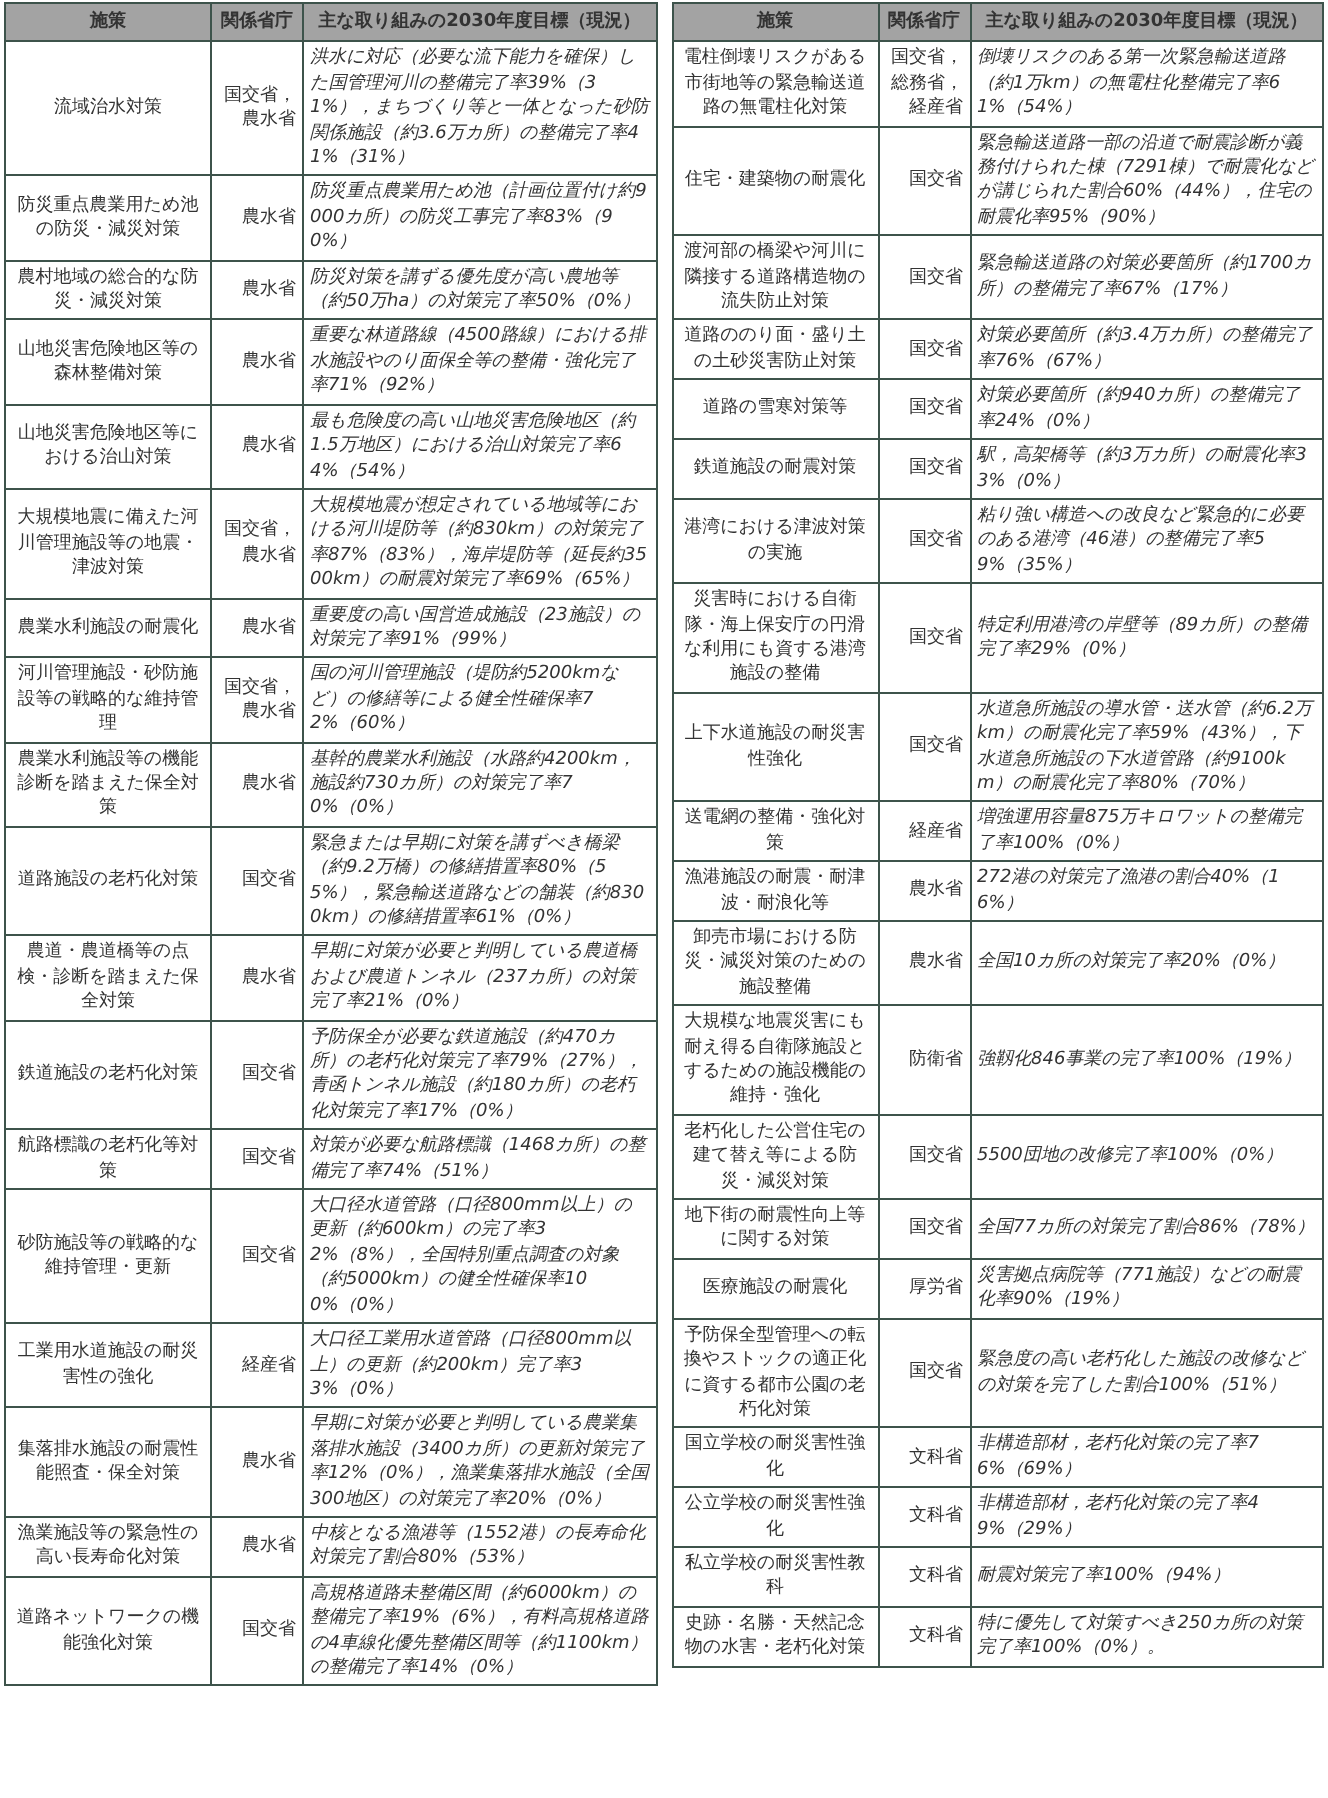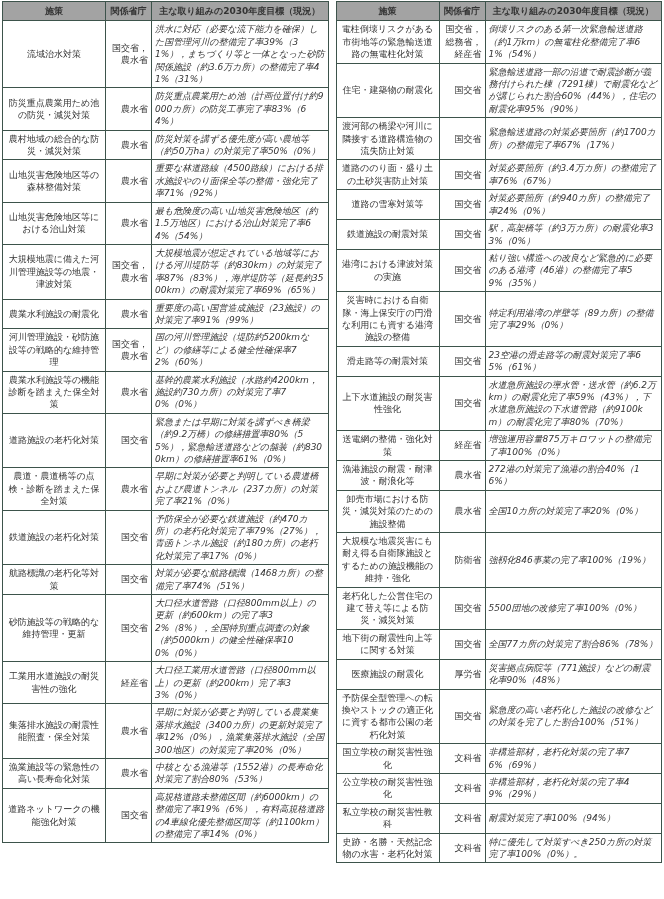--- a/index.html
+++ b/index.html
@@ -58,21 +58,21 @@
     </thead>
     <tbody>
         <tr>
           <td class="col-measure">流域治水対策</td>
           <td class="col-ministry">国交省，農水省</td>
           <td class="col-target">洪水に対応（必要な流下能力を確保）した国管理河川の整備完了率39%（31%），まちづくり等と一体となった砂防関係施設（約3.6万カ所）の整備完了率41%（31%）</td>
         </tr>
         <tr>
           <td class="col-measure">防災重点農業用ため池の防災・減災対策</td>
           <td class="col-ministry">農水省</td>
-          <td class="col-target">防災重点農業用ため池（計画位置付け約9000カ所）の防災工事完了率83%（64%）</td>
+          <td class="col-target">防災重点農業用ため池（計画位置付け約9000カ所）の防災工事完了率83%（90%）</td>
         </tr>
         <tr>
           <td class="col-measure">農村地域の総合的な防災・減災対策</td>
           <td class="col-ministry">農水省</td>
           <td class="col-target">防災対策を講ずる優先度が高い農地等（約50万ha）の対策完了率50%（0%）</td>
         </tr>
         <tr>
           <td class="col-measure">山地災害危険地区等の森林整備対策</td>
           <td class="col-ministry">農水省</td>
           <td class="col-target">重要な林道路線（4500路線）における排水施設やのり面保全等の整備・強化完了率71%（92%）</td>
@@ -198,25 +198,20 @@
           <td class="col-measure">港湾における津波対策の実施</td>
           <td class="col-ministry">国交省</td>
           <td class="col-target">粘り強い構造への改良など緊急的に必要のある港湾（46港）の整備完了率59%（35%）</td>
         </tr>
         <tr>
           <td class="col-measure">災害時における自衛隊・海上保安庁の円滑な利用にも資する港湾施設の整備</td>
           <td class="col-ministry">国交省</td>
           <td class="col-target">特定利用港湾の岸壁等（89カ所）の整備完了率29%（0%）</td>
         </tr>
         <tr>
-          <td class="col-measure">滑走路等の耐震対策</td>
-          <td class="col-ministry">国交省</td>
-          <td class="col-target">23空港の滑走路等の耐震対策完了率65%（61%）</td>
-        </tr>
-        <tr>
           <td class="col-measure">上下水道施設の耐災害性強化</td>
           <td class="col-ministry">国交省</td>
           <td class="col-target">水道急所施設の導水管・送水管（約6.2万km）の耐震化完了率59%（43%），下水道急所施設の下水道管路（約9100km）の耐震化完了率80%（70%）</td>
         </tr>
         <tr>
           <td class="col-measure">送電網の整備・強化対策</td>
           <td class="col-ministry">経産省</td>
           <td class="col-target">増強運用容量875万キロワットの整備完了率100%（0%）</td>
         </tr>
         <tr>
@@ -240,21 +235,21 @@
           <td class="col-target">5500団地の改修完了率100%（0%）</td>
         </tr>
         <tr>
           <td class="col-measure">地下街の耐震性向上等に関する対策</td>
           <td class="col-ministry">国交省</td>
           <td class="col-target">全国77カ所の対策完了割合86%（78%）</td>
         </tr>
         <tr>
           <td class="col-measure">医療施設の耐震化</td>
           <td class="col-ministry">厚労省</td>
-          <td class="col-target">災害拠点病院等（771施設）などの耐震化率90%（48%）</td>
+          <td class="col-target">災害拠点病院等（771施設）などの耐震化率90%（19%）</td>
         </tr>
         <tr>
           <td class="col-measure">予防保全型管理への転換やストックの適正化に資する都市公園の老朽化対策</td>
           <td class="col-ministry">国交省</td>
           <td class="col-target">緊急度の高い老朽化した施設の改修などの対策を完了した割合100%（51%）</td>
         </tr>
         <tr>
           <td class="col-measure">国立学校の耐災害性強化</td>
           <td class="col-ministry">文科省</td>
           <td class="col-target">非構造部材，老朽化対策の完了率76%（69%）</td>

